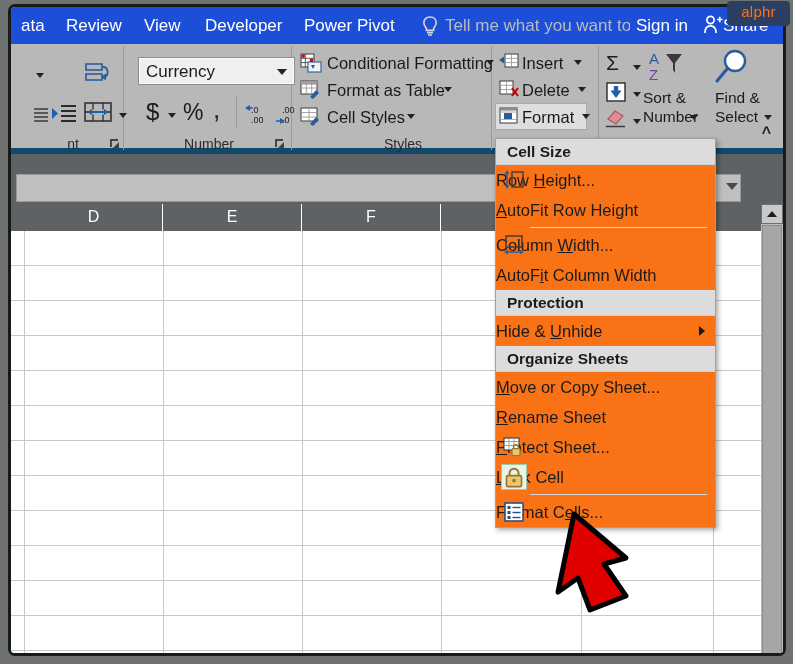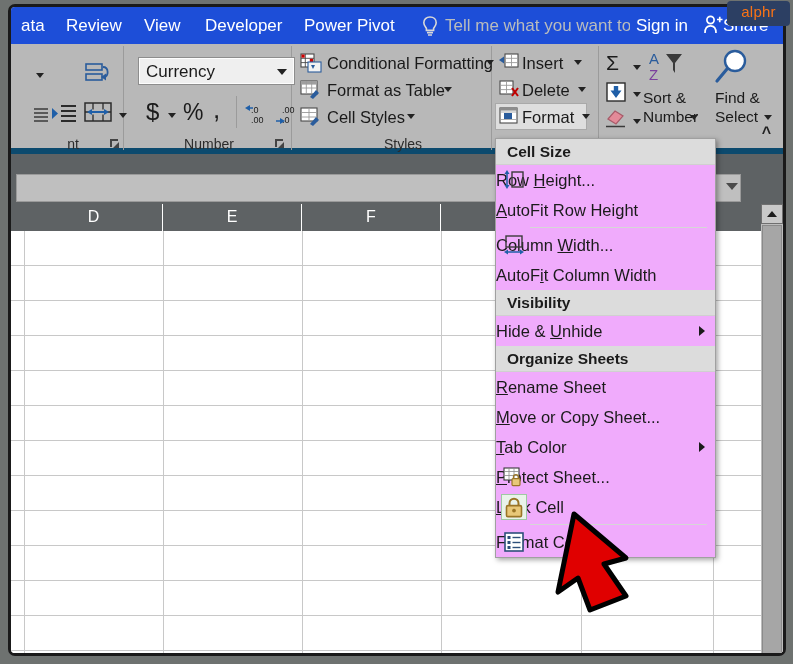--- a/index.html
+++ b/index.html
@@ -214,21 +214,21 @@
     width: 20px; height: 430px;
     background: #a6a6a6;
     border: 1px solid #8a8a8a;
   }
 
   
   .menu {
     position: absolute;
     left: 484px; top: 131px;
     width: 221px;
-    background: #f0abfc;
+    background: #f97316;
     border: 1px solid #a0a0a0;
     box-shadow: 2px 2px 5px rgba(0,0,0,0.35);
     z-index: 40;
   }
   .menu-header {
     position: relative;
     height: 26px;
     background: #dcdcdc;
     border-bottom: 1px solid #d0d0d0;
     font-size: 15.5px;
@@ -649,36 +649,32 @@
           </svg>
         </span>
         <span>Column <u>W</u>idth...</span>
       </div>
 
       <div class="menu-item">
         <span>AutoF<u>i</u>t Column Width</span>
       </div>
 
 
-      <div class="menu-header">Visibility</div>
+      <div class="menu-header">Protection</div>
       <div class="menu-item">
         <span>Hide &amp; <u>U</u>nhide</span>
         <span class="submenu-arrow"></span>
       </div>
 
       <div class="menu-header">Organize Sheets</div>
       <div class="menu-item">
+        <span><u>M</u>ove or Copy Sheet...</span>
+      </div>
+      <div class="menu-item">
         <span><u>R</u>ename Sheet</span>
-      </div>
-      <div class="menu-item">
-        <span><u>M</u>ove or Copy Sheet...</span>
-      </div>
-      <div class="menu-item">
-        <span><u>T</u>ab Color</span>
-        <span class="submenu-arrow"></span>
       </div>
 
 
       <div class="menu-item">
         <span class="mi-icon">
           <svg width="22" height="22" viewBox="0 0 22 22">
             <rect x="1" y="2" width="15" height="12" fill="#fff" stroke="#3a3a3a" stroke-width="1.1"></rect>
             <line x1="1" y1="5.5" x2="16" y2="5.5" stroke="#8a8a8a" stroke-width="0.8"></line>
             <line x1="1" y1="9.5" x2="16" y2="9.5" stroke="#8a8a8a" stroke-width="0.8"></line>
             <line x1="6" y1="2" x2="6" y2="14" stroke="#8a8a8a" stroke-width="0.8"></line>

